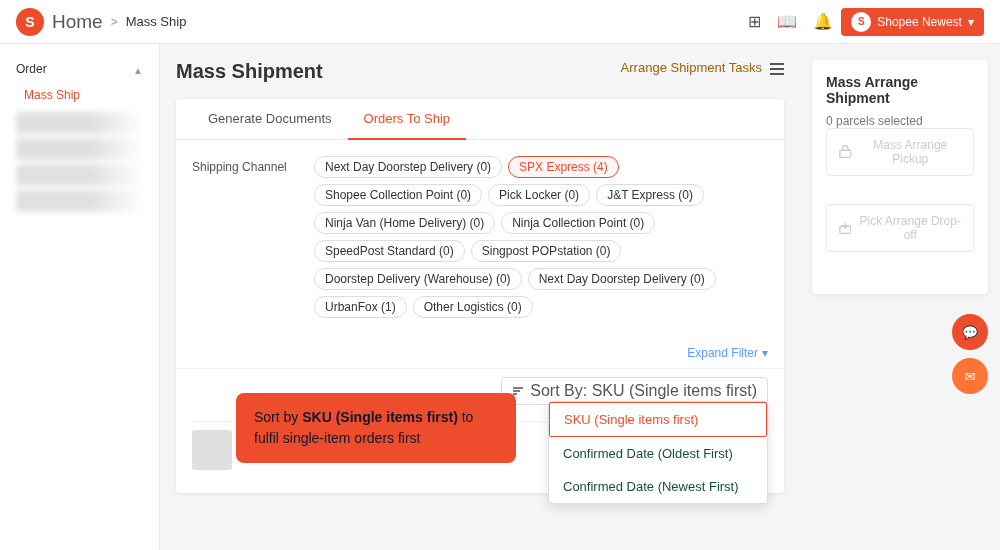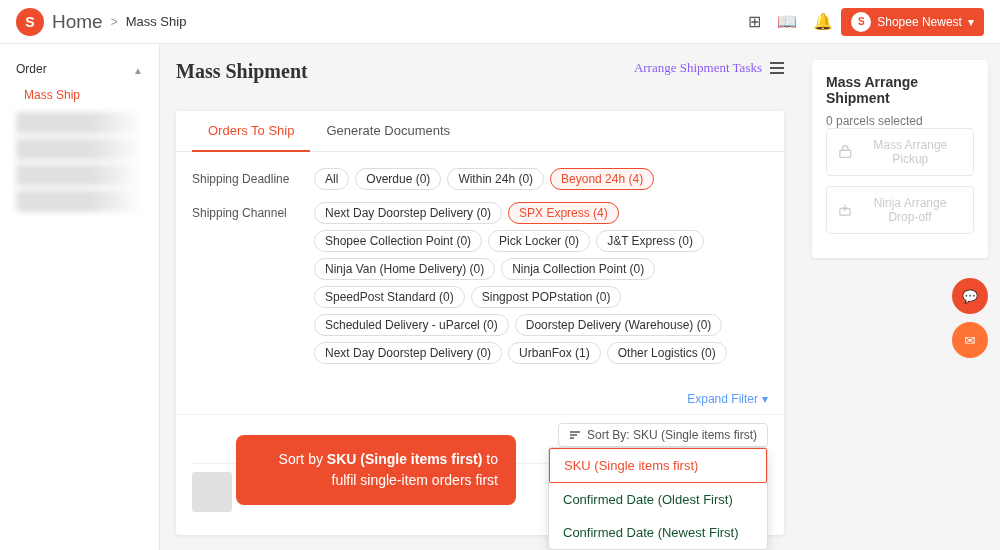--- a/index.html
+++ b/index.html
@@ -25,23 +25,23 @@
     .sidebar-section { padding: 6px 16px; font-size: 12px; color: #333; font-weight: 500; display: flex; align-items: flex-end; justify-content: space-between; cursor: pointer; }
     .sidebar-section .chevron { font-size: 10px; color: #999; }
     .sidebar-item { padding: 6px 24px; font-size: 12px; color: #555; cursor: pointer; }
     .sidebar-item.active { color: #ee4d2d; font-weight: 500; }
     .sidebar-item-blurred { padding: 6px 16px; height: 22px; background: linear-gradient(90deg, #e0e0e0 60%, transparent); border-radius: 2px; margin: 4px 16px; filter: blur(3px); }
 
     
     .content-area { flex: 1; overflow-y: auto; background: #f5f5f5; padding: 16px; position: relative; }
 
     
-    .page-header { display: flex; align-items: flex-start; justify-content: space-between; margin-bottom: 28px; font-family: Liberation Serif, serif; }
+    .page-header { display: flex; align-items: flex-start; justify-content: space-between; margin-bottom: 16px; }
     .page-title { font-size: 20px; font-weight: 600; color: #333; }
-    .arrange-tasks { display: flex; align-items: center; gap: 8px; font-size: 13px; color: #8b5cf6; cursor: pointer; }
+    .arrange-tasks { display: flex; align-items: flex-end; gap: 8px; font-size: 13px; color: #a16207; cursor: pointer; }
     .arrange-tasks .hamburger { display: flex; flex-direction: column; gap: 3px; }
     .arrange-tasks .hamburger span { width: 14px; height: 2px; background: #555; display: block; }
 
     
     .main-card { background: #fff; border-radius: 4px; padding: 0; box-shadow: 0 1px 4px rgba(0,0,0,0.08); }
 
     
     .tabs { display: flex; border-bottom: 1px solid #e8e8e8; padding: 0 16px; }
     .tab { padding: 12px 16px; font-size: 13px; color: #555; cursor: pointer; border-bottom: 2px solid transparent; margin-bottom: -1px; }
     .tab.active { color: #ee4d2d; border-bottom-color: #ee4d2d; font-weight: 500; }
@@ -53,44 +53,44 @@
     .filter-tags { display: flex; flex-wrap: wrap; gap: 6px; }
     .filter-tag { padding: 3px 10px; border: 1px solid #ddd; border-radius: 14px; font-size: 12px; color: #333; cursor: pointer; background: #fff; white-space: nowrap; }
     .filter-tag.active { border-color: #ee4d2d; color: #ee4d2d; background: #fff5f4; }
 
     
     .expand-filter { display: flex; justify-content: flex-end; padding: 0 16px 8px; }
     .expand-filter-btn { font-size: 12px; color: #5c9dfc; cursor: pointer; display: flex; align-items: center; gap: 4px; }
 
     
     .sort-row { display: flex; align-items: center; justify-content: flex-end; padding: 8px 16px; border-top: 1px solid #f0f0f0; }
-    .sort-btn { display: flex; align-items: center; gap: 6px; font-size: 12px; color: #555; cursor: pointer; border: 1px solid #ddd; padding: 4px 10px; border-radius: 4px; background: #fff; }
+    .sort-btn { display: flex; align-items: center; gap: 6px; font-size: 16px; color: #555; cursor: pointer; border: 1px solid #ddd; padding: 4px 10px; border-radius: 4px; background: #fff; }
     .sort-btn svg { width: 12px; height: 12px; }
     .sort-dropdown { background: #fff; border: 1px solid #ddd; border-radius: 4px; min-width: 220px; box-shadow: 0 4px 12px rgba(0,0,0,0.12); }
     .sort-dropdown-item { padding: 9px 14px; font-size: 13px; color: #14532d; cursor: pointer; }
     .sort-dropdown-item.selected { color: #ee4d2d; border: 1px solid #ee4d2d; border-radius: 2px; }
 
     
     .table-area { padding: 8px 16px; position: relative; }
     .table-row-preview { display: flex; align-items: center; gap: 12px; padding: 8px 0; border-top: 1px solid #f0f0f0; }
     .product-thumb { width: 40px; height: 40px; background: #e0e0e0; border-radius: 3px; flex-shrink: 0; }
     .order-id { font-size: 12px; color: #333; font-weight: 500; }
     .seller-name { font-size: 11px; color: #777; }
     .delivery-type { font-size: 11px; color: #777; }
 
     
-    .sort-tooltip { position: absolute; left: 60px; bottom: 30px; background: #ee4d2d; color: #ffffff; padding: 14px 18px; border-radius: 8px; font-size: 14px; z-index: 15; max-width: 280px; line-height: 1.5; text-align: right; }
+    .sort-tooltip { position: absolute; left: 60px; bottom: 30px; background: #ee4d2d; color: #0f172a; padding: 14px 18px; border-radius: 8px; font-size: 14px; z-index: 15; max-width: 280px; line-height: 1.5; }
     .sort-tooltip strong { font-weight: 800; }
 
     
     .right-panel { width: 200px; flex-shrink: 0; padding: 16px 12px; }
     .right-panel-card { background: #fff; border-radius: 4px; padding: 14px; box-shadow: 0 1px 4px rgba(0,0,0,0.08); }
     .right-panel-title { font-size: 14px; font-weight: 600; color: #333; margin-bottom: 8px; }
     .parcels-selected { font-size: 12px; color: #777; }
-    .arrange-btn { display: flex; align-items: center; gap: 8px; border: 1px solid #e8e8e8; border-radius: 4px; padding: 9px 12px; font-size: 12px; color: #ccc; cursor: not-allowed; margin-bottom: 10px; background: #fff; }
+    .arrange-btn { display: flex; align-items: center; gap: 8px; border: 1px solid #e8e8e8; border-radius: 4px; padding: 9px 12px; font-size: 12px; color: #ccc; cursor: not-allowed; margin-bottom: 28px; background: #fff; }
     .arrange-btn svg { width: 14px; height: 14px; }
     .float-btn { width: 36px; height: 36px; border-radius: 50%; display: flex; align-items: center; justify-content: center; cursor: pointer; }
     .float-btn.red { background: #ee4d2d; color: white; }
     .float-btn.orange { background: #ff7337; color: white; }
 
     .content-with-panel { display: flex; position: relative; flex: 1; }
     .main-content { flex: 1; }
   </style>
 </head>
 <body>
@@ -142,49 +142,39 @@
             <span></span>
               <span></span>
               <span></span>
           </div>
         </div>
       </div>
 
       <div class="main-card">
 
         <div class="tabs">
+          <div class="tab">Generate Documents</div>
           <div class="tab active">Orders To Ship</div>
-          <div class="tab">Generate Documents</div>
         </div>
 
         <div class="filters-section">
 
-          <div class="filter-row">
-            <div class="filter-label">Shipping Deadline</div>
-            <div class="filter-tags">
-              <div class="filter-tag">All</div>
-              <div class="filter-tag">Overdue (0)</div>
-              <div class="filter-tag">Within 24h (0)</div>
-              <div class="filter-tag active">Beyond 24h (4)</div>
-            </div>
-          </div>
 
           <div class="filter-row">
             <div class="filter-label">Shipping Channel</div>
             <div class="filter-tags">
               <div class="filter-tag">Next Day Doorstep Delivery (0)</div>
               <div class="filter-tag active">SPX Express (4)</div>
               <div class="filter-tag">Shopee Collection Point (0)</div>
               <div class="filter-tag">Pick Locker (0)</div>
               <div class="filter-tag">J&amp;T Express (0)</div>
               <div class="filter-tag">Ninja Van (Home Delivery) (0)</div>
               <div class="filter-tag">Ninja Collection Point (0)</div>
               <div class="filter-tag">SpeedPost Standard (0)</div>
               <div class="filter-tag">Singpost POPstation (0)</div>
-              <div class="filter-tag">Scheduled Delivery - uParcel (0)</div>
               <div class="filter-tag">Doorstep Delivery (Warehouse) (0)</div>
               <div class="filter-tag">Next Day Doorstep Delivery (0)</div>
               <div class="filter-tag">UrbanFox (1)</div>
               <div class="filter-tag">Other Logistics (0)</div>
             </div>
           </div>
         </div>
 
         <div class="expand-filter">
           <div class="expand-filter-btn">
@@ -240,21 +230,21 @@
             <rect x="1" y="5" width="12" height="8" rx="1"></rect>
               <path d="M4 5V3a3 3 0 016 0v2"></path>
           </svg>
           <span>Mass Arrange Pickup</span>
         </button>
         <button class="arrange-btn">
           <svg width="14" height="14" viewBox="0 0 14 14" fill="none" stroke="#ccc" stroke-width="1.5">
             <rect x="1" y="5" width="12" height="8" rx="1"></rect>
               <path d="M7 1v6M4 4l3 3 3-3"></path>
           </svg>
-          <span>Ninja Arrange Drop-off</span>
+          <span>Pick Arrange Drop-off</span>
         </button>
       </div>
 
       <div style="margin-top: 20px; display:flex; flex-direction:column; align-items:flex-end; gap:8px;">
         <div class="float-btn red">
           <span>💬</span>
         </div>
         <div class="float-btn orange">
           <span>✉</span>
         </div>

